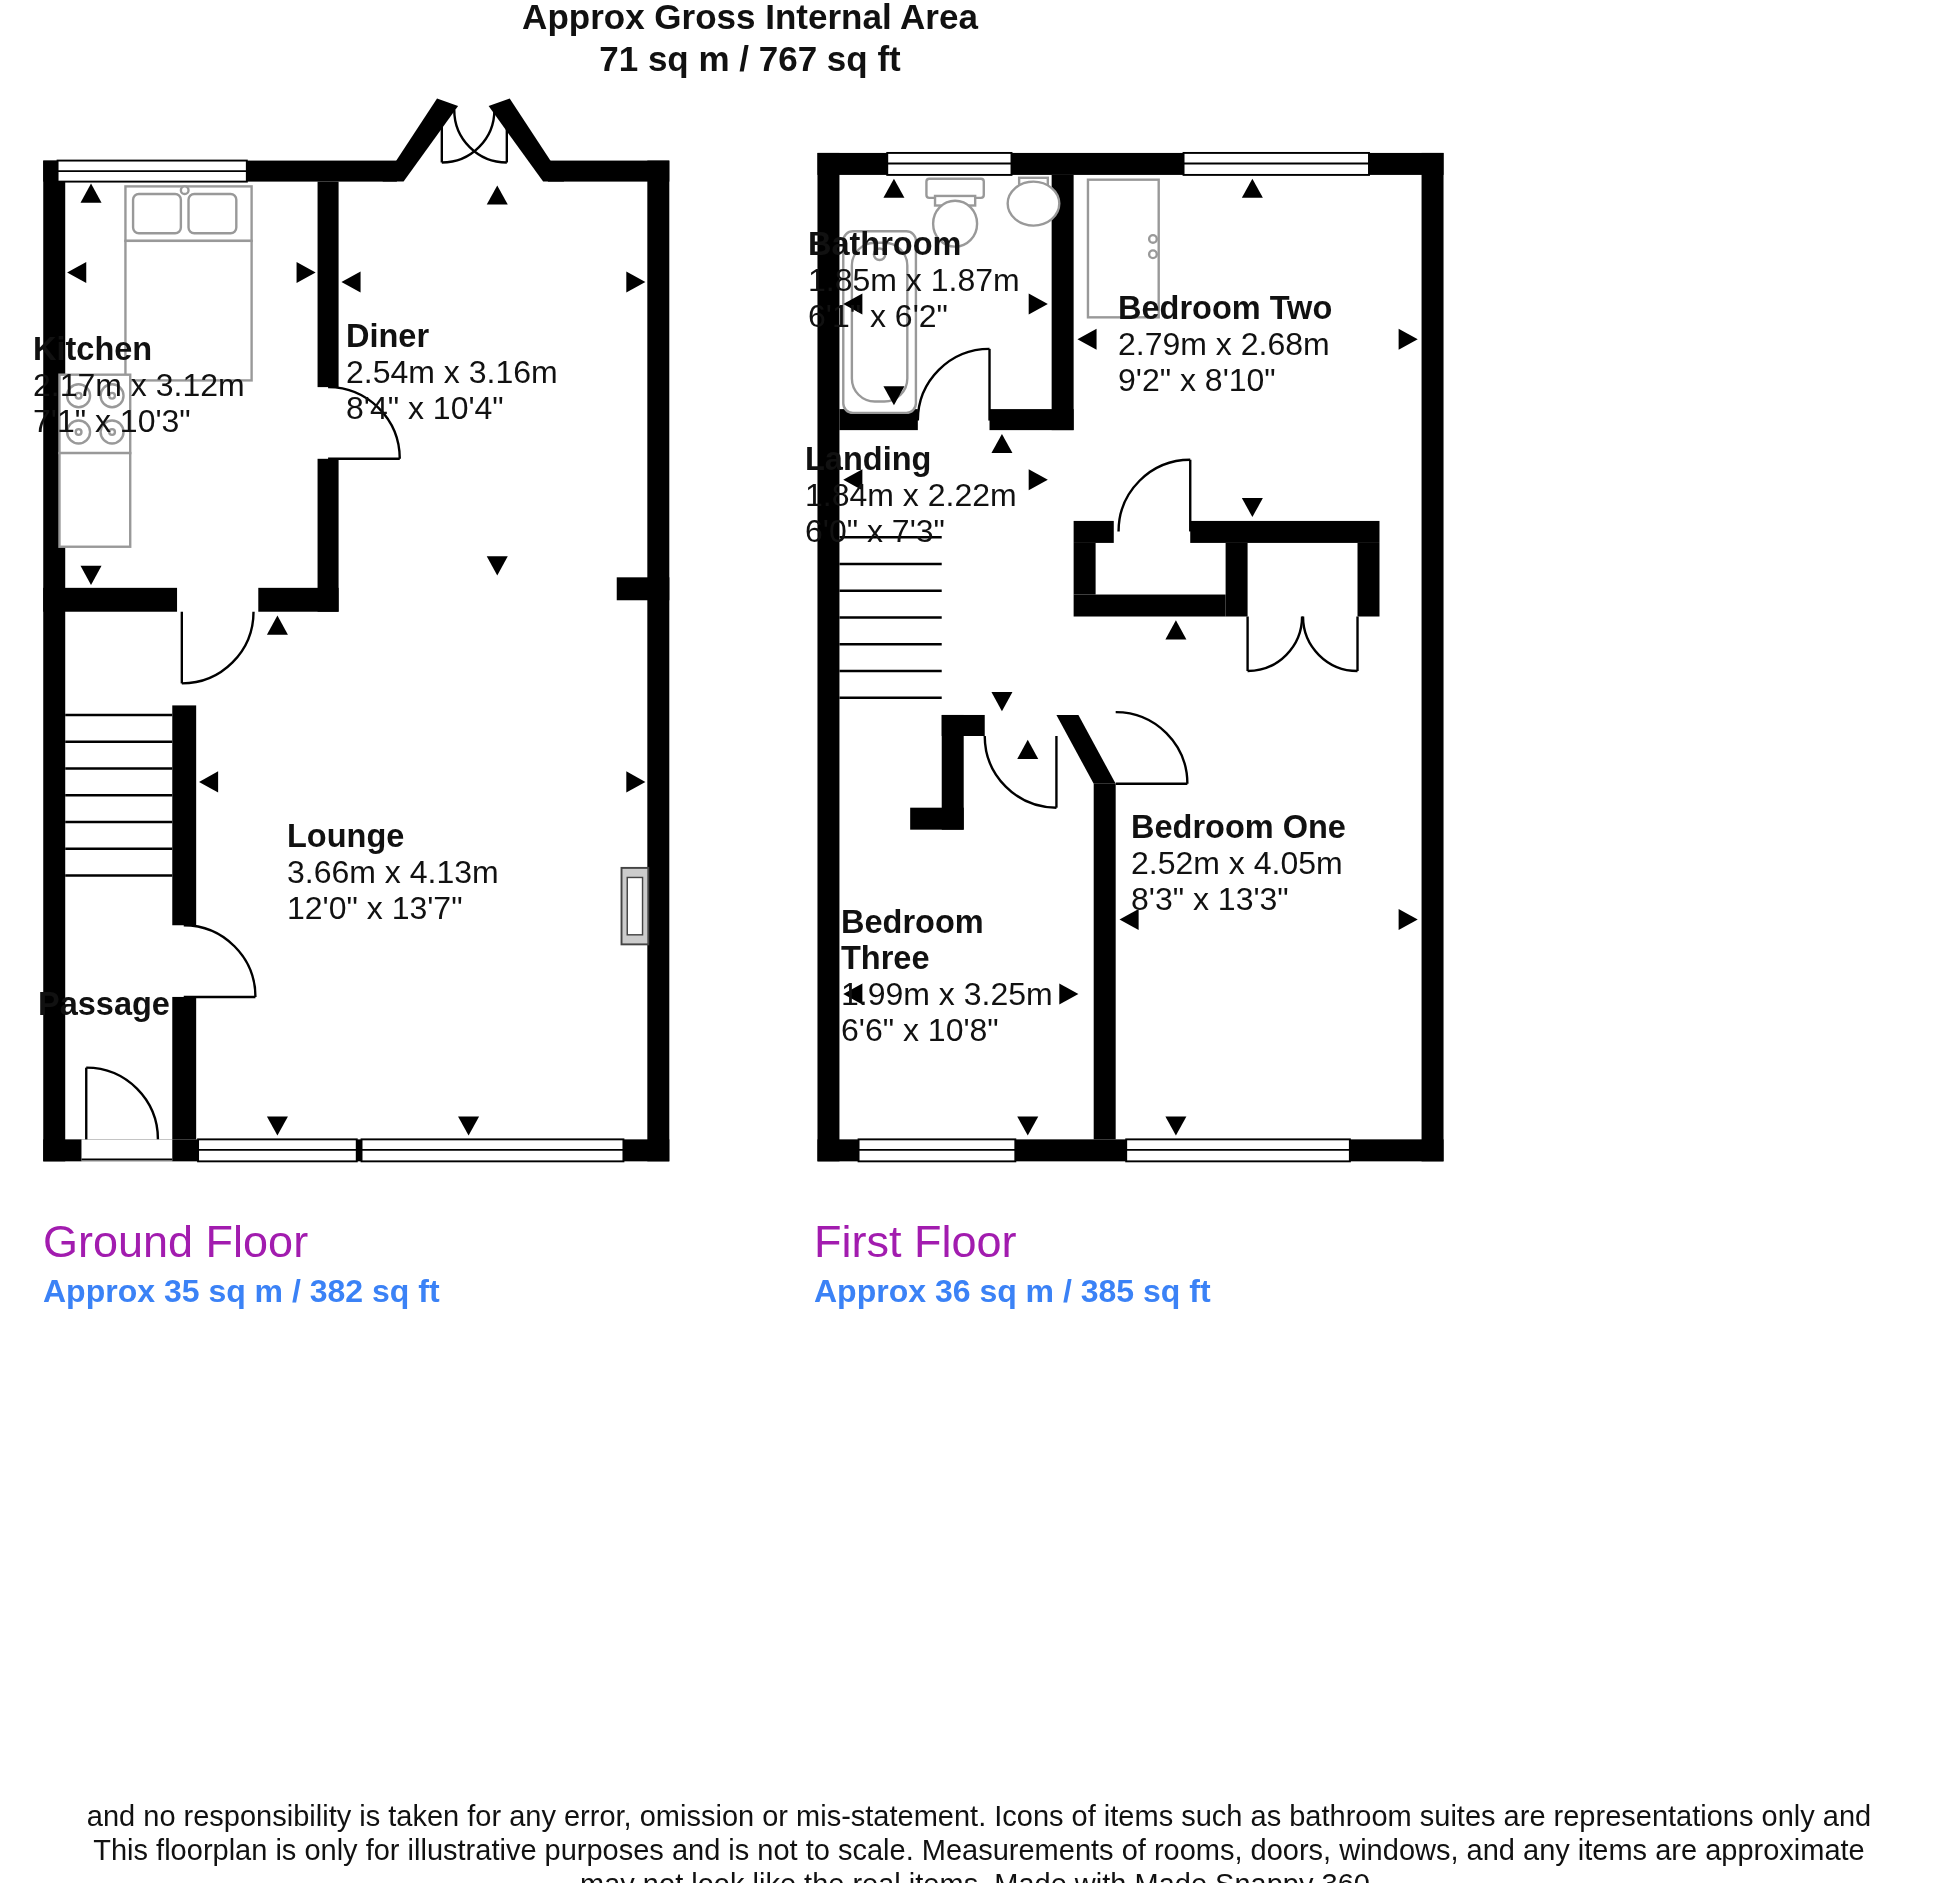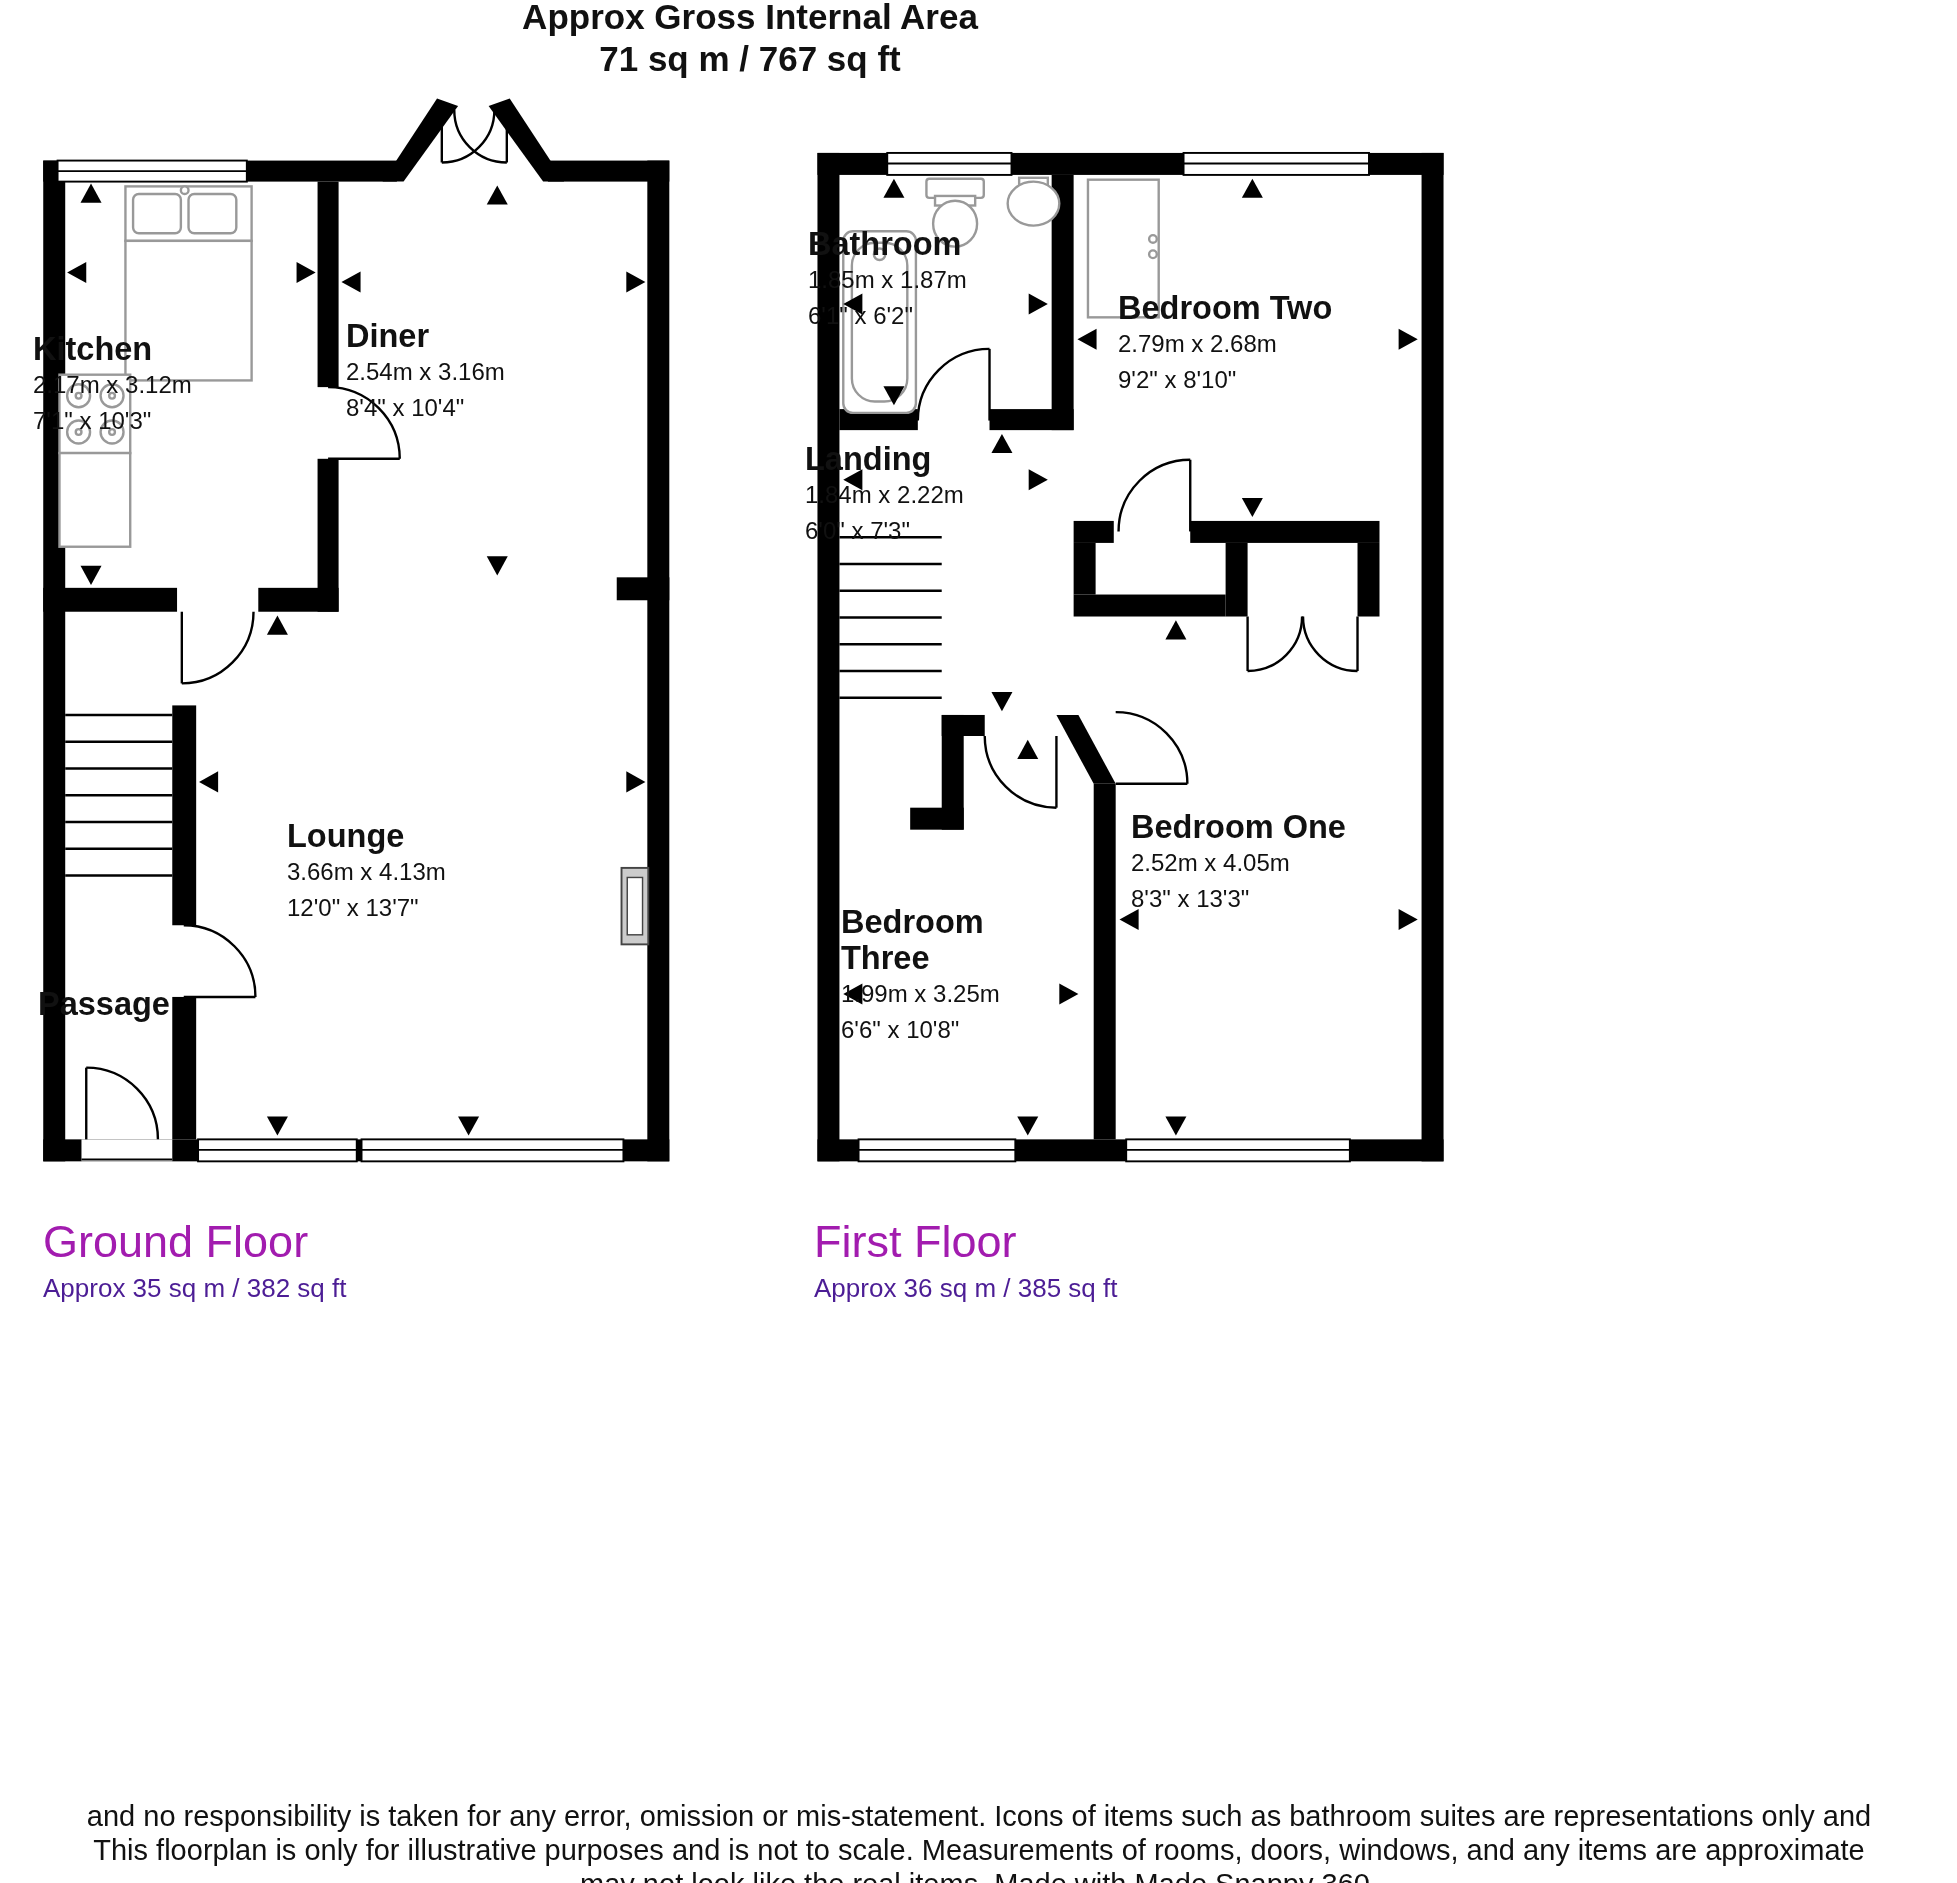--- a/index.html
+++ b/index.html
@@ -4,23 +4,23 @@
 <style>
   *{box-sizing:border-box;margin:0;padding:0}
   html,body{background:#fff}
   body{font-family:"Liberation Sans", sans-serif;}
   #page{position:relative;width:1958px;height:1883px;background:#ffffff;overflow:hidden}
   svg.plan{position:absolute;left:0;top:0}
   .header{position:absolute;left:272px;top:-3.8px;width:956px;text-align:center;
           font-weight:bold;font-size:35px;line-height:42px;color:#111}
   .room-label{position:absolute;text-align:left;color:#111;line-height:36px;z-index:5}
   .room-name{font-size:32.5px;font-weight:bold}
-  .room-dim{font-size:24px}
+  .room-dim{font-size:32px}
   .floor-title{position:absolute;font-size:45px;color:#a21caf;z-index:5}
-  .floor-area{position:absolute;font-size:26px;font-weight:normal;color:#4c1d95;z-index:5}
+  .floor-area{position:absolute;font-size:32px;font-weight:bold;color:#3b82f6;z-index:5}
   .footer{position:absolute;left:0;top:1799px;width:1958px;text-align:center;
           font-size:29px;line-height:34px;color:#111;z-index:5}
 </style>
 </head>
 <body>
 
 <div id="page">
 
   <svg class="plan" width="1958" height="1883" viewBox="0 0 2048 1970">
 

